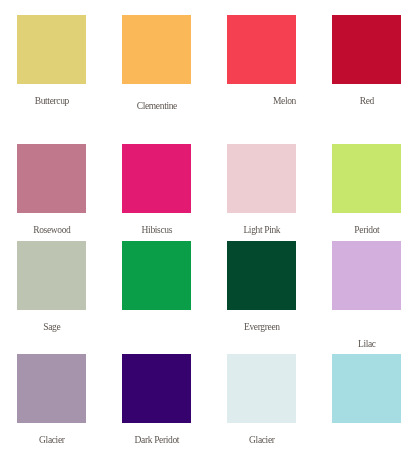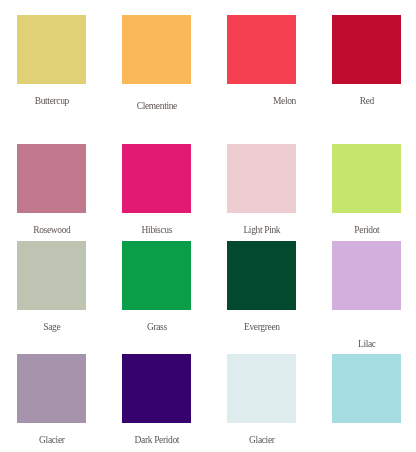--- a/index.html
+++ b/index.html
@@ -90,21 +90,20 @@
     <div class="swatch-label" style="color: rgb(93, 86, 81);">Peridot</div>
   </div>
 
   <div class="swatch-cell col-1 row-3">
     <div class="swatch-chip" style="background-color: rgb(190, 196, 178);"></div>
     <div class="swatch-label" style="color: rgb(93, 86, 81);">Sage</div>
   </div>
 
   <div class="swatch-cell col-2 row-3">
     <div class="swatch-chip" style="background-color: rgb(11, 158, 72);"></div>
-    <div class="swatch-label" style="color: rgb(93, 86, 81);">Grass</div>
   </div>
 
   <div class="swatch-cell col-3 row-3">
     <div class="swatch-chip" style="background-color: rgb(2, 73, 45);"></div>
     <div class="swatch-label" style="color: rgb(93, 86, 81);">Evergreen</div>
   </div>
 
   <div class="swatch-cell col-4 row-3">
     <div class="swatch-chip" style="background-color: rgb(211, 175, 222);"></div>
     <div class="swatch-label" style="color: rgb(93, 86, 81); margin-top: 28px;">Lilac</div>

